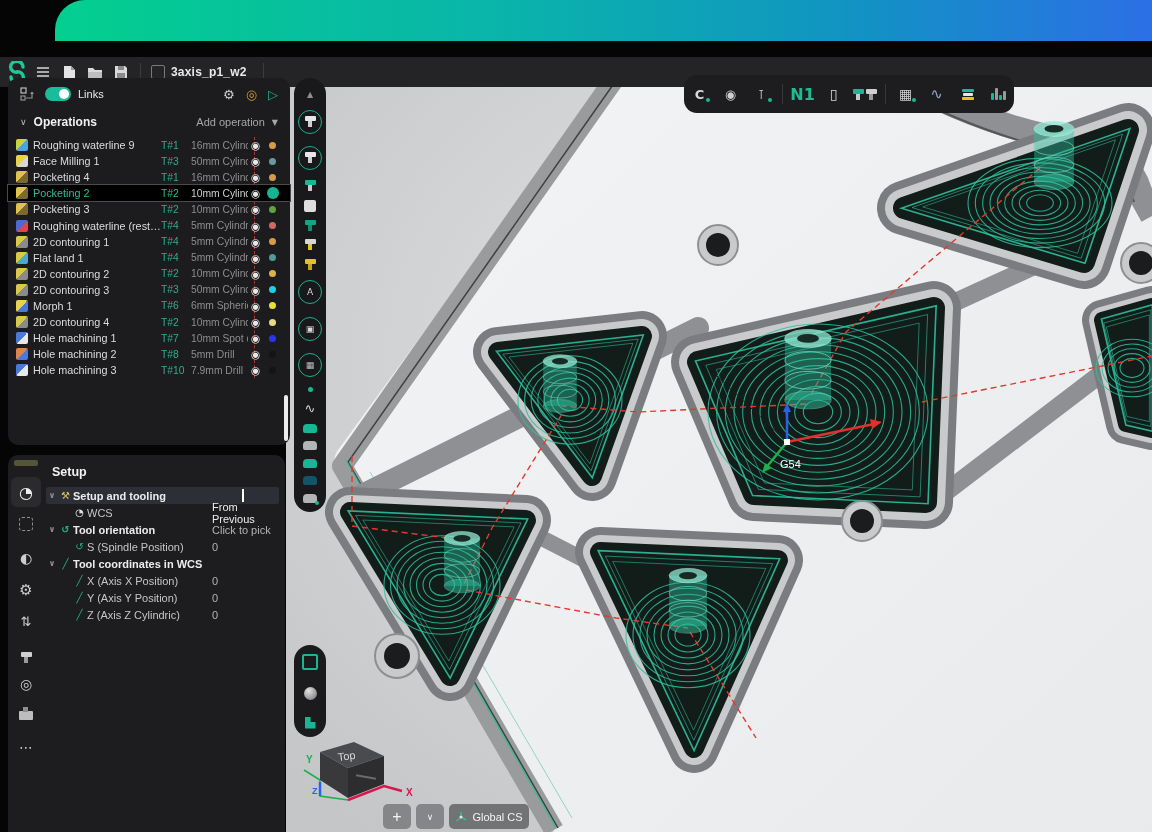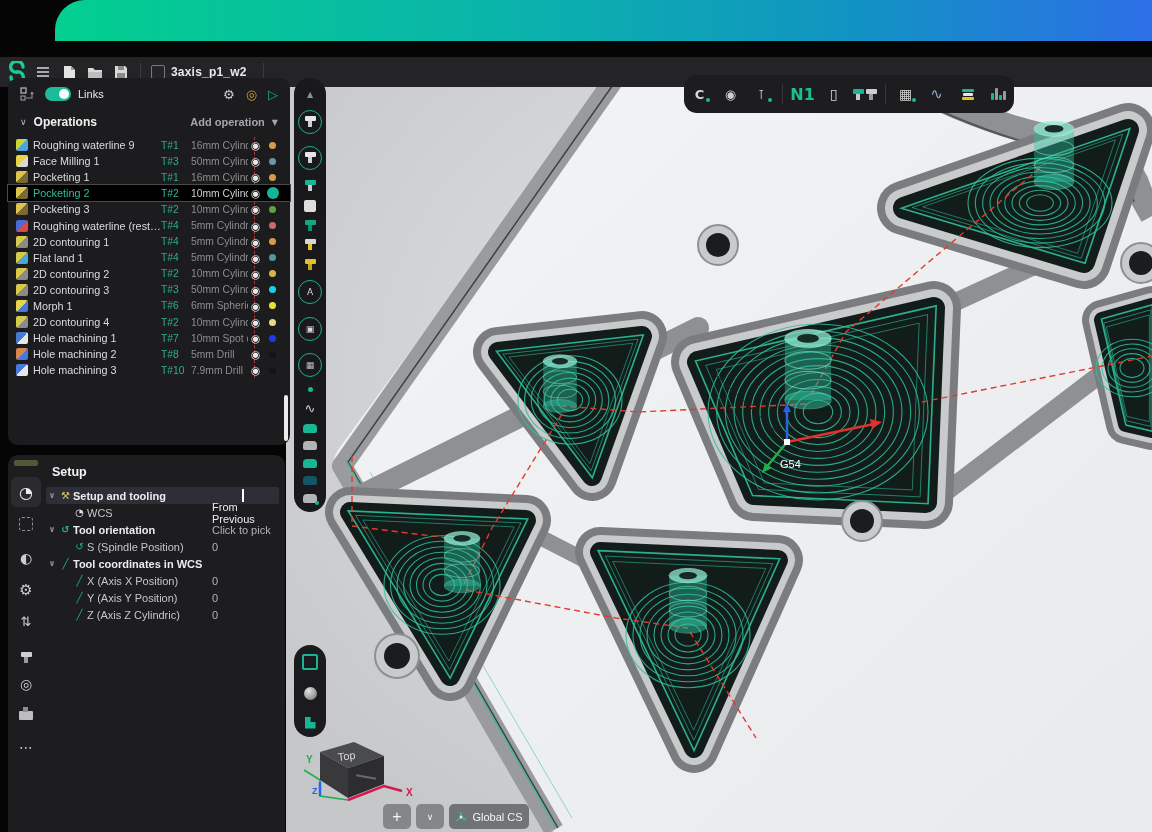--- a/index.html
+++ b/index.html
@@ -23,21 +23,21 @@
   .tab{flex:1;text-align:center;font-size:11.5px;color:#b7b7b9;padding:5px 0;border-radius:6px;}
   .tab.active{background:#0b0b0c;color:#f2f2f2;font-weight:bold;}
   .links-row{display:flex;align-items:center;height:28px;padding:0 12px;margin-top:2px;}
   .toggle{width:26px;height:14px;border-radius:8px;background:var(--accent,#1abc9a);position:relative;margin:0 7px 0 10px;}
   .toggle::after{content:"";position:absolute;right:2px;top:2px;width:10px;height:10px;border-radius:50%;background:#fff;}
   .links-label{color:#e8e8e8;font-size:11px;}
   .links-spacer{flex:1;}
   .mini{font-size:13px;margin-left:11px;}
   .ops-head{display:flex;align-items:center;height:22px;padding:0 12px;margin-top:3px;}
   .ops-title{color:#f0f0f0;font-weight:bold;font-size:12px;margin-left:7px;}
-  .add-op{color:#a6a6a8;font-size:11px;margin-left:auto;font-weight:bold;}
+  .add-op{color:#a6a6a8;font-size:11px;margin-left:auto;}
   .caret{color:#a6a6a8;font-size:8px;margin-left:7px;}
   .chev{color:#bdbdbf;font-size:9px;}
   .ops-list{position:relative;margin-top:4px;}
   .rapid-line{position:absolute;left:246px;top:0;bottom:0;width:0;border-left:1px dashed #b23430;}
   .op-row{position:relative;display:flex;align-items:center;height:16.1px;padding:0 6px 0 8px;}
   .op-row.selected{background:#000;outline:1px solid #4a4a4c;}
   .op-icon{width:12px;height:12px;border-radius:2px;margin-right:5px;flex:none;}
   .op-name{color:#dcdcde;font-size:10.8px;white-space:nowrap;overflow:hidden;width:128px;}
   .selected .op-name,.selected .op-tool{color:var(--selected_teal,#2fbf96);}
   .op-tool{color:#2fae89;font-size:10.3px;width:30px;flex:none;}
@@ -386,21 +386,21 @@
         <div class="op-row">
           <span class="op-icon" style="background: linear-gradient(135deg, rgb(232, 212, 74) 0px, rgb(232, 212, 74) 50%, rgb(216, 216, 216) 50%, rgb(216, 216, 216) 100%);"></span>
           <span class="op-name">Face Milling 1</span>
           <span class="op-tool">T#3</span>
           <span class="op-desc">50mm Cylindri</span>
           <span class="op-radio icon">◉</span>
           <span class="op-dot" style="background: rgb(106, 152, 160);"></span>
         </div>
         <div class="op-row">
           <span class="op-icon" style="background: linear-gradient(135deg, rgb(224, 195, 74) 0px, rgb(224, 195, 74) 50%, rgb(122, 106, 50) 50%, rgb(122, 106, 50) 100%);"></span>
-          <span class="op-name">Pocketing 1</span>
+          <span class="op-name">Pocketing 4</span>
           <span class="op-tool">T#1</span>
           <span class="op-desc">16mm Cylindri</span>
           <span class="op-radio icon">◉</span>
           <span class="op-dot" style="background: rgb(214, 154, 74);"></span>
         </div>
         <div class="op-row selected">
           <span class="op-icon" style="background: linear-gradient(135deg, rgb(224, 195, 74) 0px, rgb(224, 195, 74) 50%, rgb(122, 106, 50) 50%, rgb(122, 106, 50) 100%);"></span>
           <span class="op-name">Pocketing 2</span>
           <span class="op-tool">T#2</span>
           <span class="op-desc">10mm Cylindri</span>

